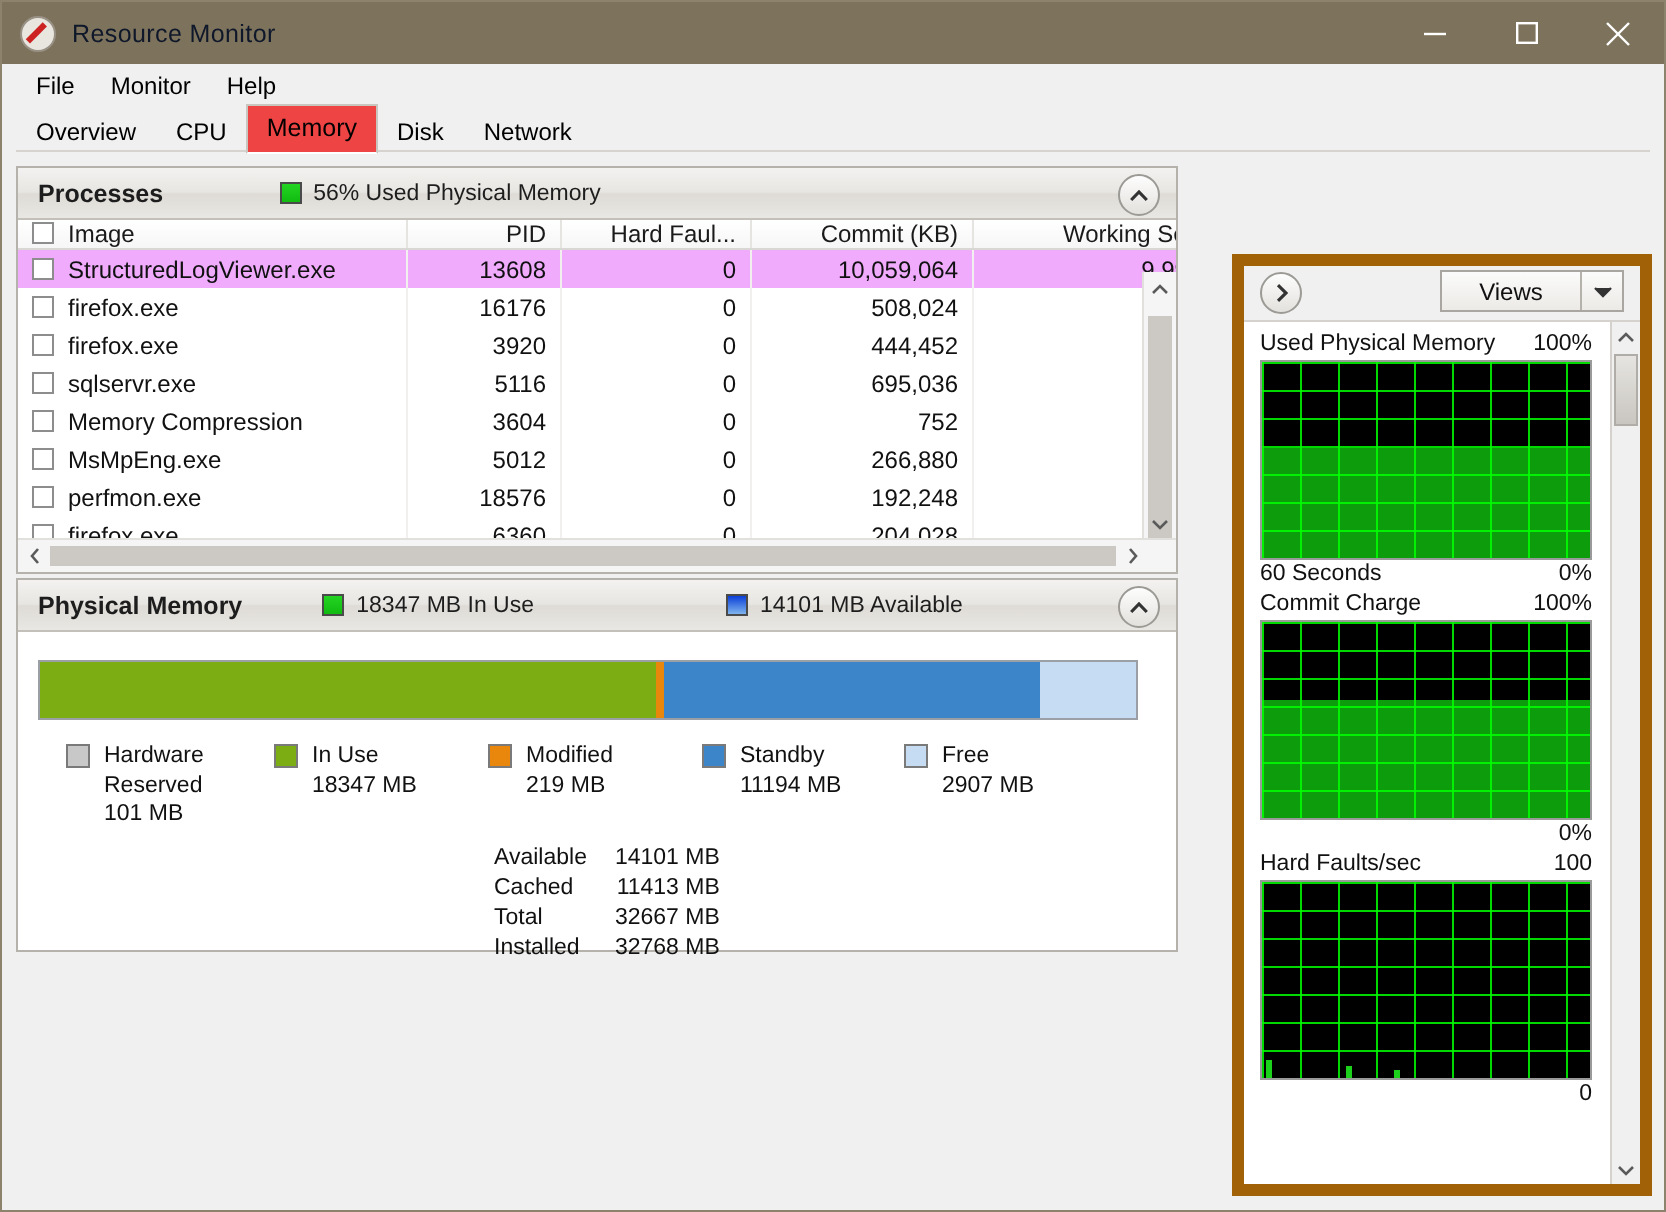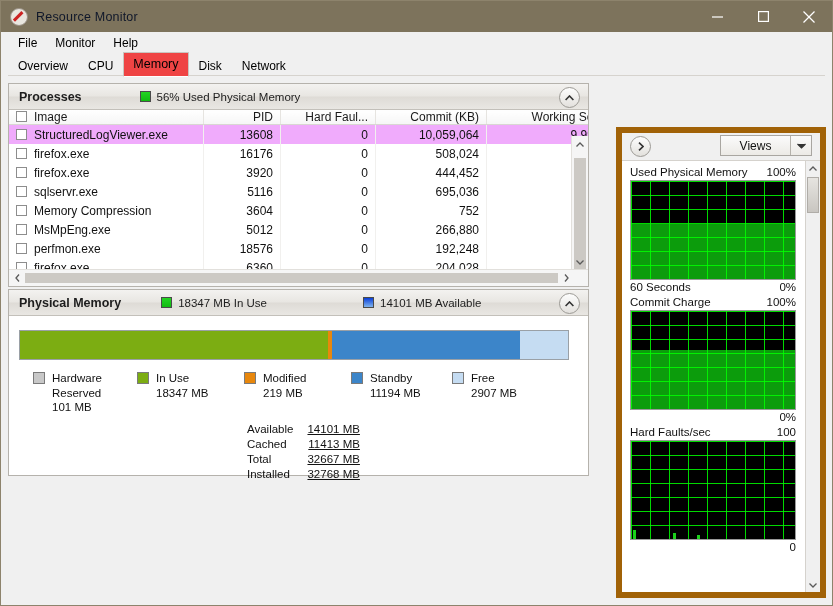--- a/index.html
+++ b/index.html
@@ -91,21 +91,21 @@
   .seg{height:100%;}
   .legend{position:absolute;left:24px;top:55px;right:8px;display:flex;}
   .leg{display:flex;align-items:flex-start;}
   .leg-sw{width:12px;height:12px;border:1px solid #7a7a7a;margin-right:7px;margin-top:1px;
           box-sizing:border-box;flex:0 0 auto;}
   .leg-txt{font-size:11.5px;line-height:14.5px;color:#111;white-space:pre-line;}
   .stats{position:absolute;left:238px;top:106px;font-size:11.5px;line-height:15px;color:#111;}
   .stats table{border-collapse:collapse;}
   .stats td{padding:0;font-size:11.5px;line-height:15px;}
   .stats td.k{padding-right:14px;}
-  .stats td.v{text-align:right;text-decoration:underline;}
+  .stats td.v{text-align:right;}
 
   
   .graph-head{height:27px;position:relative;border-bottom:1px solid #d5d2cd;
               background:#f0f0f0;}
   .expand-btn{position:absolute;left:8px;top:3px;width:19px;height:19px;border-radius:50%;
               background:linear-gradient(to bottom,#fdfdfd,#e3e1dd);border:1px solid #9c9a95;
               display:flex;align-items:center;justify-content:center;}
   .views-btn{position:absolute;right:8px;top:2px;height:21px;width:92px;
              background:linear-gradient(to bottom,#fbfbfb,#eceae6);border:1px solid #a9a6a1;
              display:flex;align-items:center;box-sizing:border-box;}

